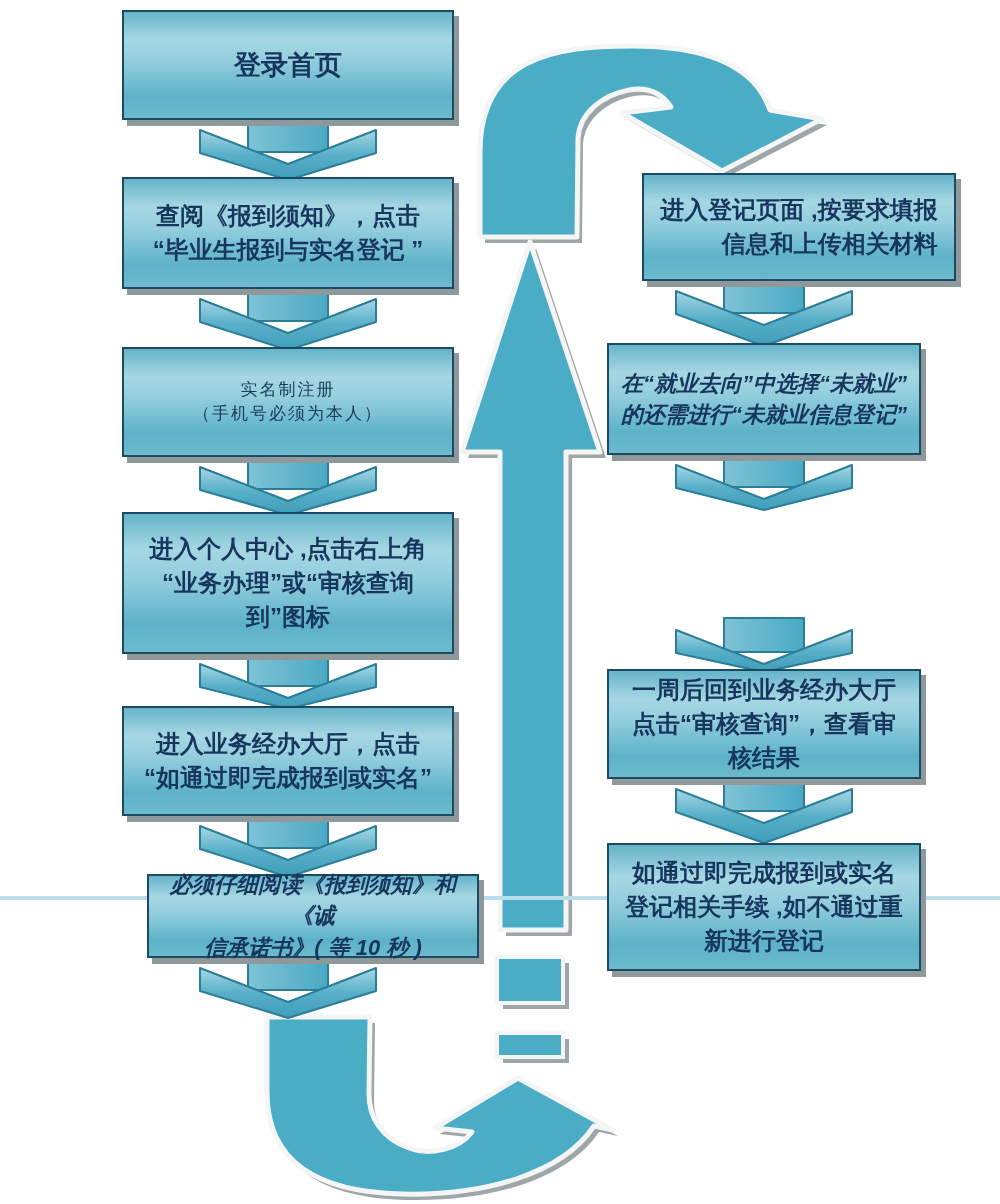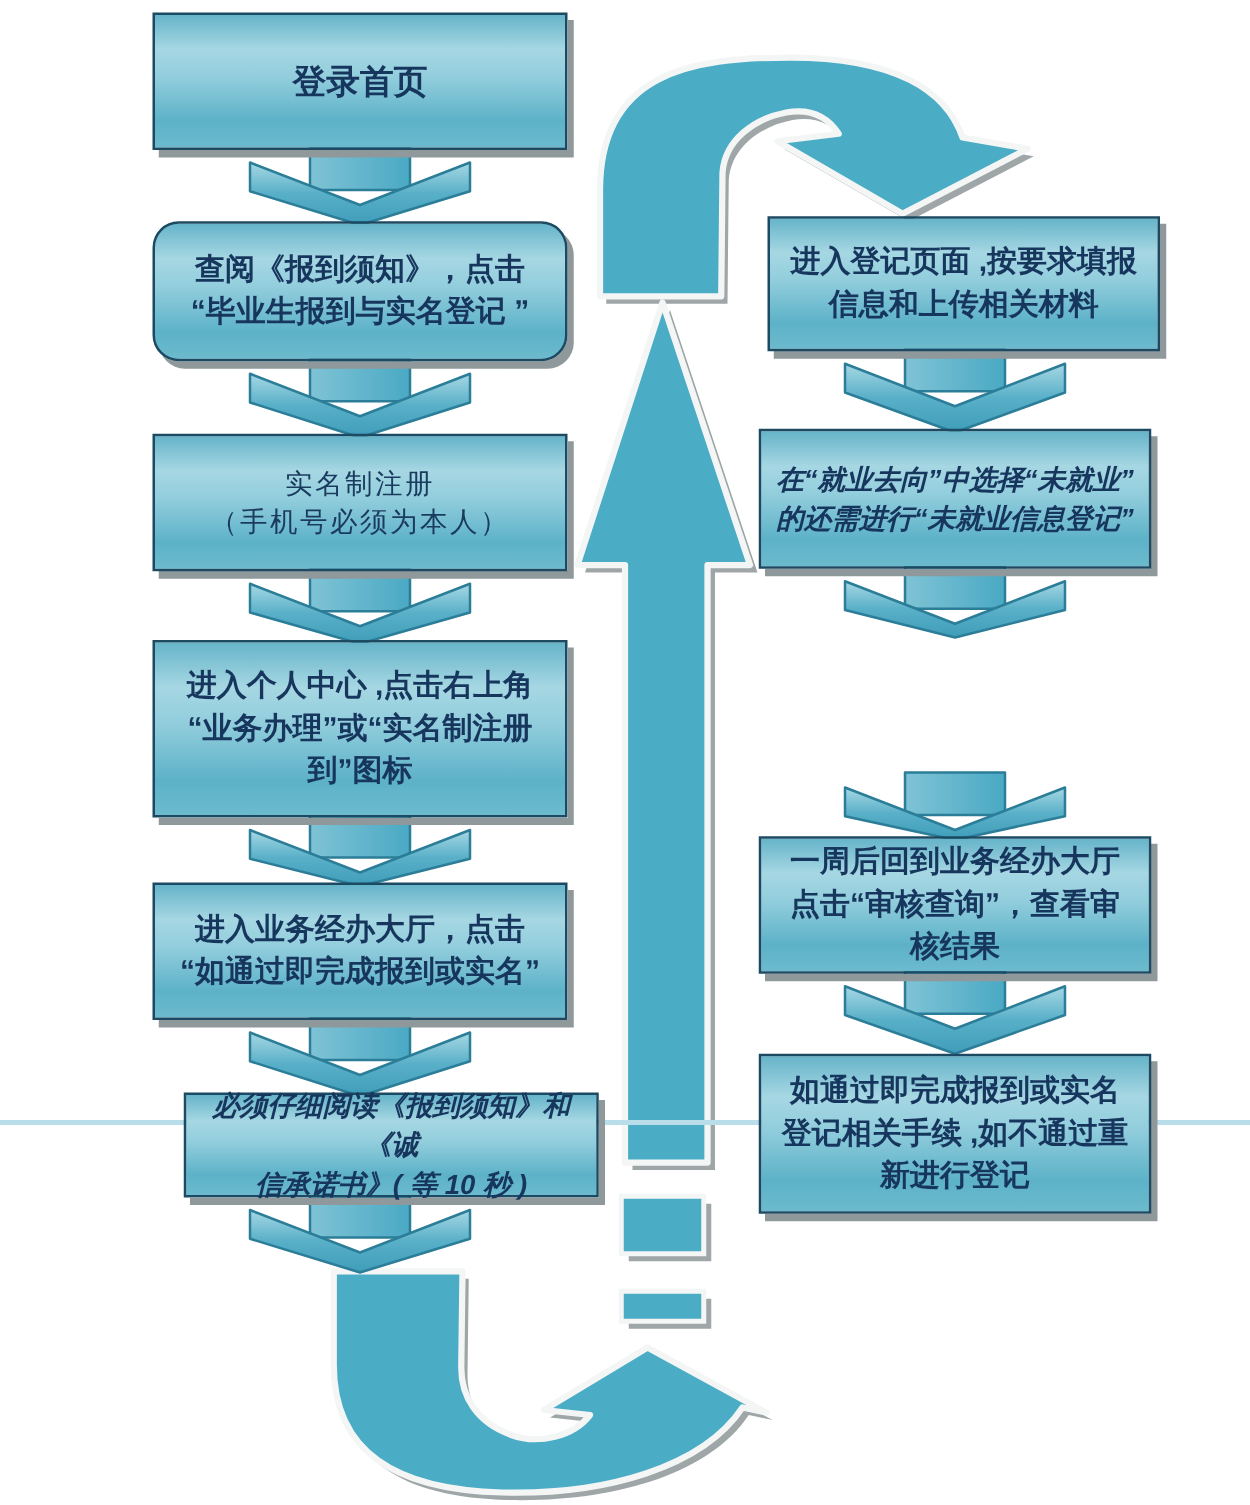--- a/index.html
+++ b/index.html
@@ -14,21 +14,21 @@
     border:2px solid #1c4a63;
     background:linear-gradient(180deg,#66b4c9 0%,#a6d7e3 26%,#93cedd 46%,#5db2c8 80%,#6cbacd 100%);
     box-shadow:5px 6px 0 #8f989b;
     display:flex;flex-direction:column;align-items:center;justify-content:center;
     color:#17365d;font-weight:bold;font-size:24px;line-height:1.42;
     text-align:center;white-space:pre-line;padding:4px 6px;
   }
   .box .title-line{font-size:27px;}
   .box .url-line{font-family:"Liberation Serif","DejaVu Serif",serif;font-size:25px;}
   .box.kai{font-family:"Liberation Serif","DejaVu Serif",serif;font-weight:normal;
-    font-size:22px;letter-spacing:2px;color:#1a3a5e;}
+    font-size:17px;letter-spacing:2px;color:#1a3a5e;}
   .box.small{font-size:22px;font-style:italic;}
   #bottom-strip{position:absolute;left:0;bottom:0;width:1000px;height:4px;background:#b9dde9;z-index:1;}
 </style>
 </head>
 <body>
 
 <div id="stage">
 
   <svg id="arrow-layer" width="1000" height="1204" viewBox="0 0 1000 1204" xmlns="http://www.w3.org/2000/svg">
     <defs>
@@ -92,37 +92,37 @@
 
       <rect x="724" y="777" width="80" height="34" fill="url(#shaftGrad)"></rect>
       <polygon fill="url(#chevGrad)" points="676,789 764,823 852,789 852,812 764,843 676,812"></polygon>
     </g>
   </svg>
 
   <div class="box" style="left:122px;top:10px;width:332px;height:110px;">
     <div class="title-line">登录首页</div>
   </div>
 
-  <div class="box" style="left:122px;top:177px;width:332px;height:112px;border-radius:21px;">查阅《报到须知》，点击
+  <div class="box" style="left:122px;top:177px;width:332px;height:112px;">查阅《报到须知》，点击
 “毕业生报到与实名登记 ”</div>
 
   <div class="box kai" style="left:122px;top:347px;width:332px;height:110px;">实名制注册
 （手机号必须为本人）</div>
 
   <div class="box" style="left:122px;top:512px;width:332px;height:142px;">进入个人中心 ,点击右上角
-“业务办理”或“实名制注册
+“业务办理”或“审核查询
 到”图标</div>
 
   <div class="box" style="left:122px;top:706px;width:332px;height:110px;">进入业务经办大厅，点击
 “如通过即完成报到或实名”</div>
 
   <div class="box small" style="left:122px;top:874px;width:332px;height:84px;margin-left:25px;">必须仔细阅读《报到须知》和《诚
 信承诺书》( 等 10 秒 )</div>
 
-  <div class="box" style="left:614px;top:173px;width:314px;height:108px;">进入登记页面 ,按要求填报
+  <div class="box" style="left:642px;top:173px;width:314px;height:108px;text-align:right;">进入登记页面 ,按要求填报
 信息和上传相关材料</div>
 
   <div class="box small" style="left:607px;top:343px;width:314px;height:112px;">在“就业去向”中选择“未就业”
 的还需进行“未就业信息登记”</div>
 
 
   <div class="box" style="left:607px;top:669px;width:314px;height:110px;">一周后回到业务经办大厅
 点击“审核查询”，查看审
 核结果</div>
 

